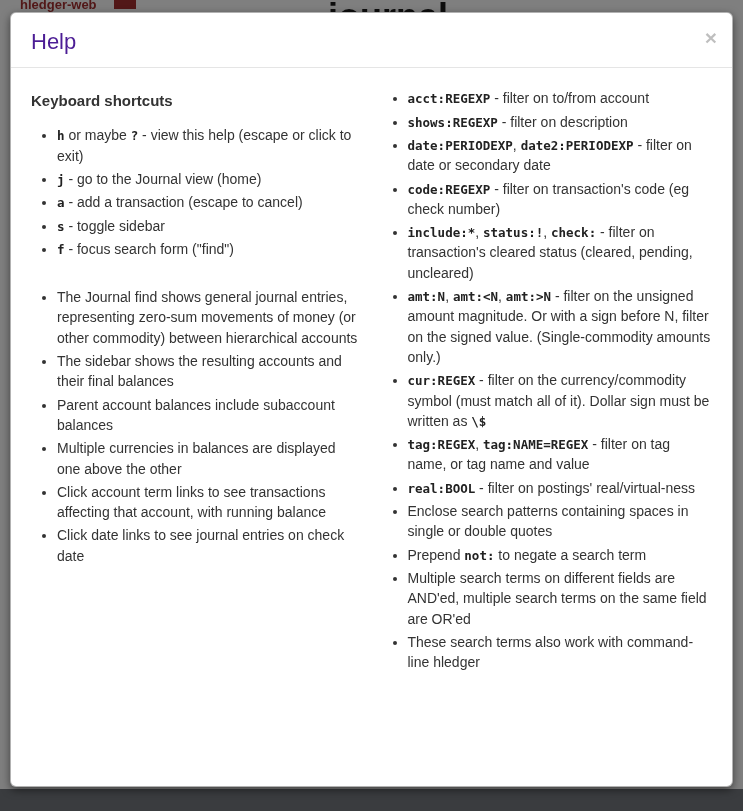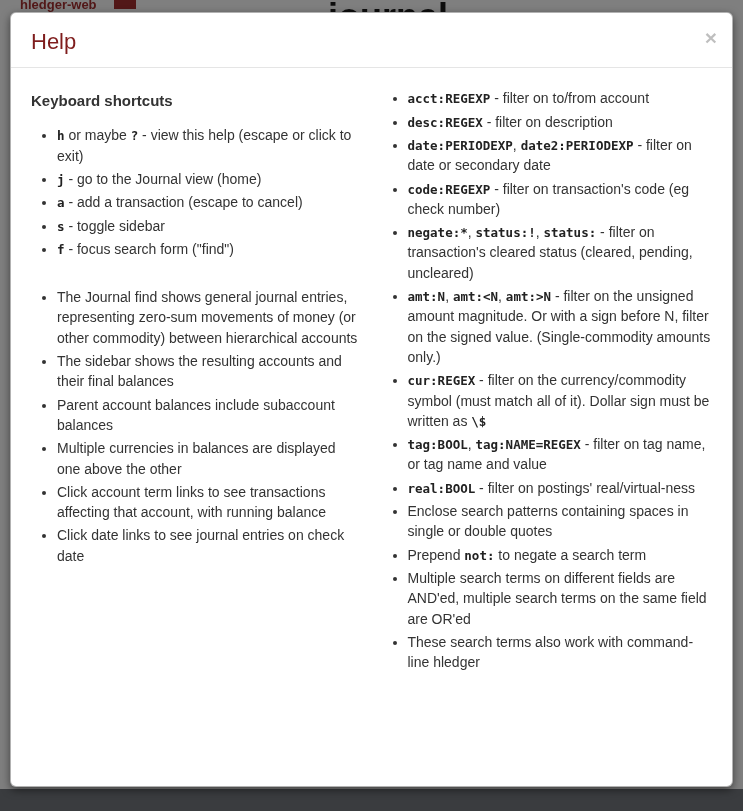--- a/index.html
+++ b/index.html
@@ -45,21 +45,21 @@
     border-radius: 6px;
     box-shadow: 0 3px 9px rgba(0,0,0,0.5);
     overflow: hidden;
   }
   .modal-header {
     position: relative;
     padding: 16px 20px 12px;
     border-bottom: 1px solid #e5e5e5;
   }
   .modal-title {
-    margin: 0; font-size: 22px; font-weight: 500; color: #7f1d1d;
+    margin: 0; font-size: 22px; font-weight: 500; color: #4c1d95;
     line-height: 1.2;
   }
   .close-btn {
     position: absolute; top: 14px; right: 15px;
     background: none; border: 0; padding: 0;
     font-size: 21px; font-weight: bold; line-height: 1;
     color: #000; opacity: 0.25; cursor: pointer;
   }
   .modal-body {
     padding: 20px 20px 10px;
@@ -114,27 +114,27 @@
           <li>The sidebar shows the resulting accounts and their final balances</li>
           <li>Parent account balances include subaccount balances</li>
           <li>Multiple currencies in balances are displayed one above the other</li>
           <li>Click account term links to see transactions affecting that account, with running balance</li>
           <li>Click date links to see journal entries on check date</li>
         </ul>
       </div>
     <div class="help-col">
         <ul>
           <li><code>acct:REGEXP</code> - filter on to/from account</li>
-          <li><code>desc:REGEX</code> - filter on description</li>
+          <li><code>shows:REGEXP</code> - filter on description</li>
           <li><code>date:PERIODEXP</code>, <code>date2:PERIODEXP</code> - filter on date or secondary date</li>
           <li><code>code:REGEXP</code> - filter on transaction's code (eg check number)</li>
-          <li><code>negate:*</code>, <code>status:!</code>, <code>status:</code> - filter on transaction's cleared status (cleared, pending, uncleared)</li>
+          <li><code>include:*</code>, <code>status:!</code>, <code>check:</code> - filter on transaction's cleared status (cleared, pending, uncleared)</li>
           <li><code>amt:N</code>, <code>amt:&lt;N</code>, <code>amt:&gt;N</code> - filter on the unsigned amount magnitude. Or with a sign before N, filter on the signed value. (Single-commodity amounts only.)</li>
           <li><code>cur:REGEX</code> - filter on the currency/commodity symbol (must match all of it). Dollar sign must be written as <code>\$</code></li>
-          <li><code>tag:BOOL</code>, <code>tag:NAME=REGEX</code> - filter on tag name, or tag name and value</li>
+          <li><code>tag:REGEX</code>, <code>tag:NAME=REGEX</code> - filter on tag name, or tag name and value</li>
           <li><code>real:BOOL</code> - filter on postings' real/virtual-ness</li>
           <li>Enclose search patterns containing spaces in single or double quotes</li>
           <li>Prepend <code>not:</code> to negate a search term</li>
           <li>Multiple search terms on different fields are AND'ed, multiple search terms on the same field are OR'ed</li>
           <li>These search terms also work with command-line hledger</li>
         </ul>
       </div>
   </div>
 </div>
 

